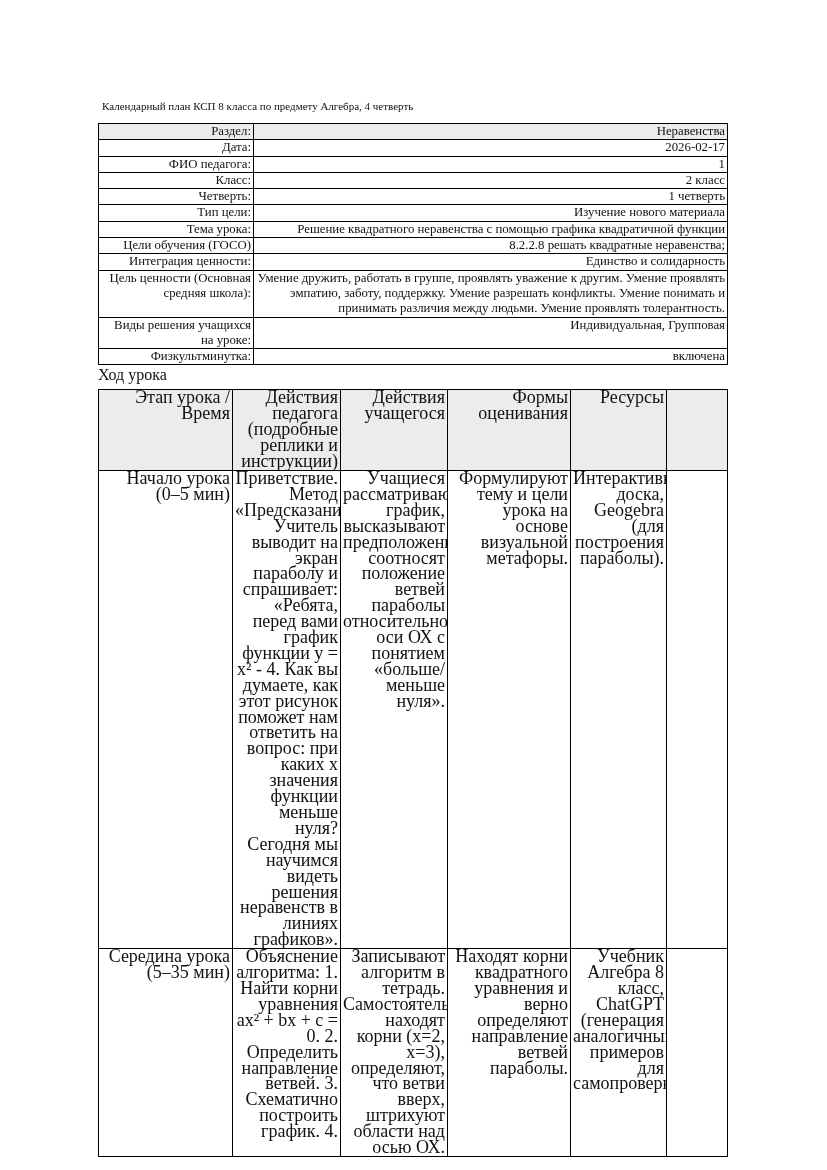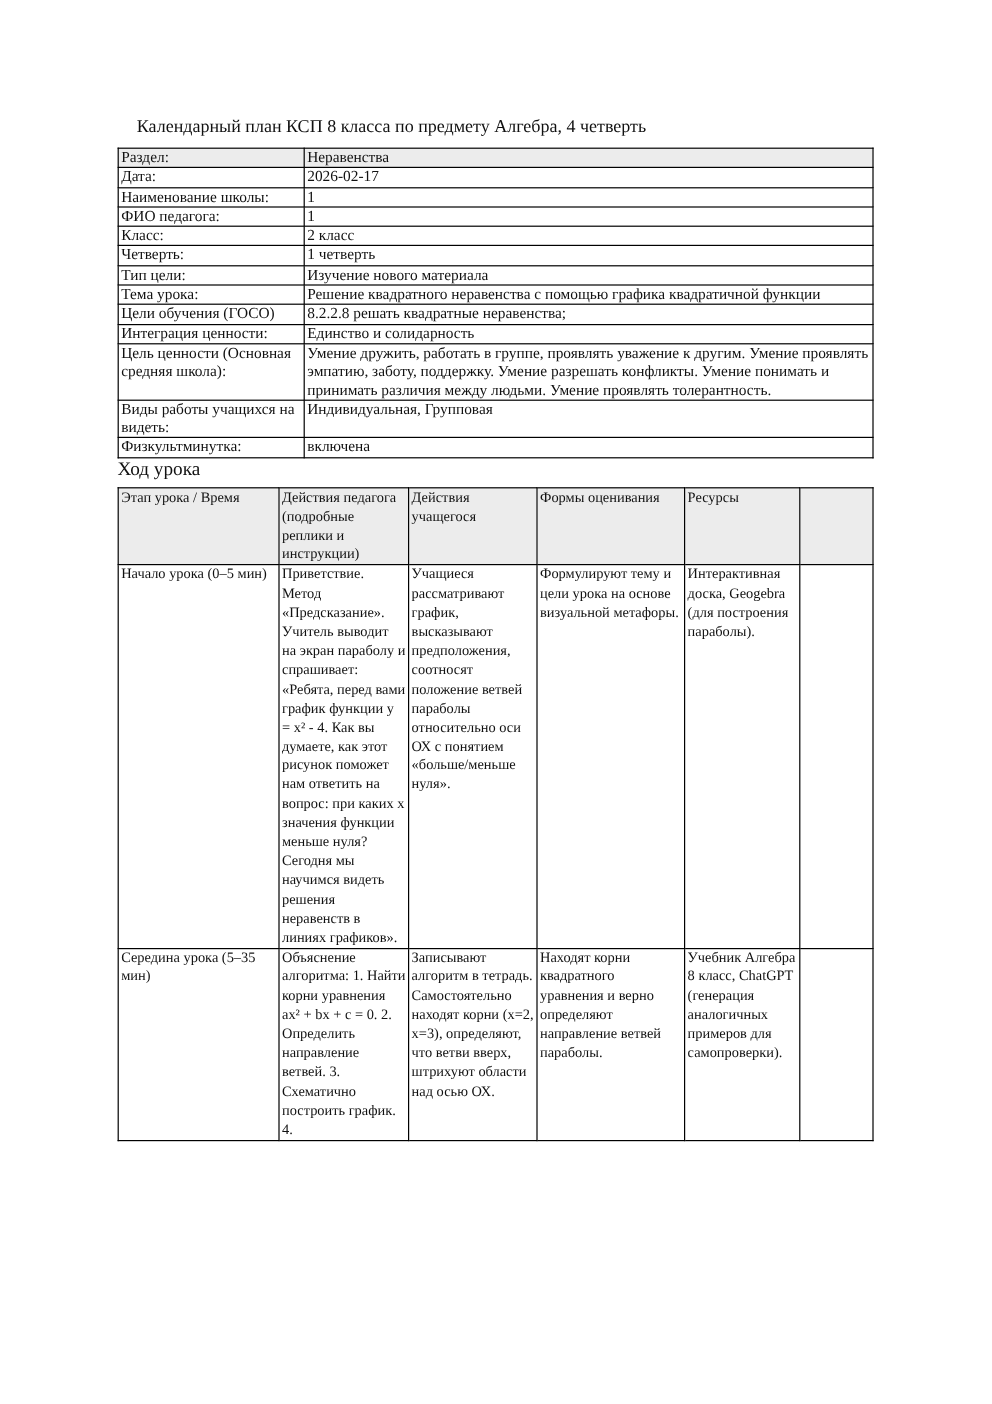--- a/index.html
+++ b/index.html
@@ -15,56 +15,56 @@
     font-family: "Liberation Serif", "DejaVu Serif", serif;
     color: #111111;
   }
   .page {
     position: absolute;
     left: 98px;
     top: 99px;
     width: 629px;
   }
   .doc-title {
-    font-size: 15px;
+    font-size: 11px;
     line-height: 14px;
-    margin: 0 0 10px 16px;
+    margin: 0 0 10px 4px;
     font-weight: normal;
     white-space: nowrap;
   }
   table {
     border-collapse: collapse;
     width: 629px;
     table-layout: fixed;
   }
   td, th {
     border: 1px solid #000000;
     vertical-align: top;
     padding: 0 2px;
     font-weight: normal;
-    text-align: left;
+    text-align: right;
     overflow: hidden;
   }
   .info-table td {
     font-size: 12.8px;
     line-height: 15.3px;
   }
   .info-table col.c-label { width: 155px; }
   .info-table col.c-value { width: 474px; }
   .info-table tr.hl { background: #ececec; }
 
   .section-heading {
     font-size: 16px;
     line-height: 14px;
     margin: 3px 0 7px 0;
     font-weight: normal;
   }
 
   .flow-table th, .flow-table td {
-    font-size: 12px;
+    font-size: 18px;
     line-height: 15.9px;
     margin-top: 24px;
   }
   .flow-table thead tr { background: #ececec; }
   .flow-table col.fc1 { width: 134px; }
   .flow-table col.fc2 { width: 108px; }
   .flow-table col.fc3 { width: 107px; }
   .flow-table col.fc4 { width: 123px; }
   .flow-table col.fc5 { width: 96px; }
   .flow-table col.fc6 { width: 61px; }
@@ -82,24 +82,20 @@
         <col class="c-value">
       </colgroup>
     <tbody>
       <tr class="hl">
         <td>Раздел:</td>
         <td>Неравенства</td>
       </tr>
       <tr>
         <td>Дата:</td>
         <td>2026-02-17</td>
-      </tr>
-      <tr>
-        <td>Наименование школы:</td>
-        <td>1</td>
       </tr>
       <tr>
         <td>ФИО педагога:</td>
         <td>1</td>
       </tr>
       <tr>
         <td>Класс:</td>
         <td>2 класс</td>
       </tr>
       <tr>
@@ -120,21 +116,21 @@
       </tr>
       <tr>
         <td>Интеграция ценности:</td>
         <td>Единство и солидарность</td>
       </tr>
       <tr>
         <td>Цель ценности (Основная средняя школа):</td>
         <td>Умение дружить, работать в группе, проявлять уважение к другим. Умение проявлять эмпатию, заботу, поддержку. Умение разрешать конфликты. Умение понимать и принимать различия между людьми. Умение проявлять толерантность.</td>
       </tr>
       <tr>
-        <td>Виды работы учащихся на видеть:</td>
+        <td>Виды решения учащихся на уроке:</td>
         <td>Индивидуальная, Групповая</td>
       </tr>
       <tr>
         <td>Физкультминутка:</td>
         <td>включена</td>
       </tr>
     </tbody>
   </table>
 
   <p class="section-heading">Ход урока</p>

